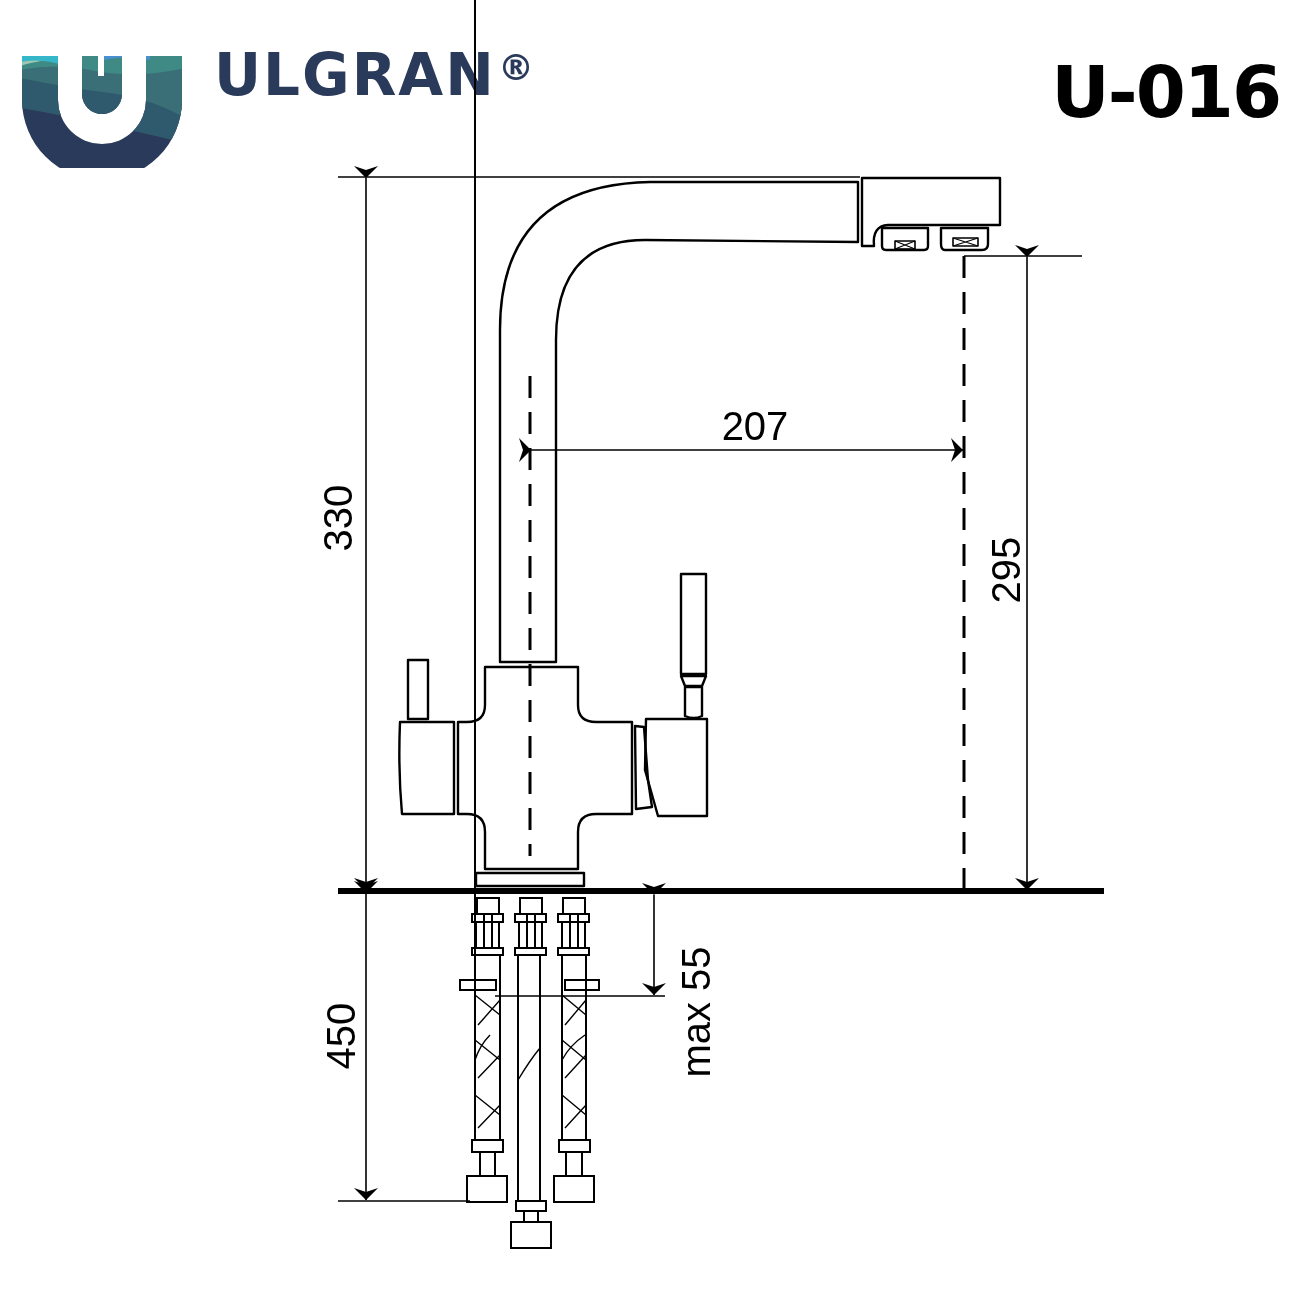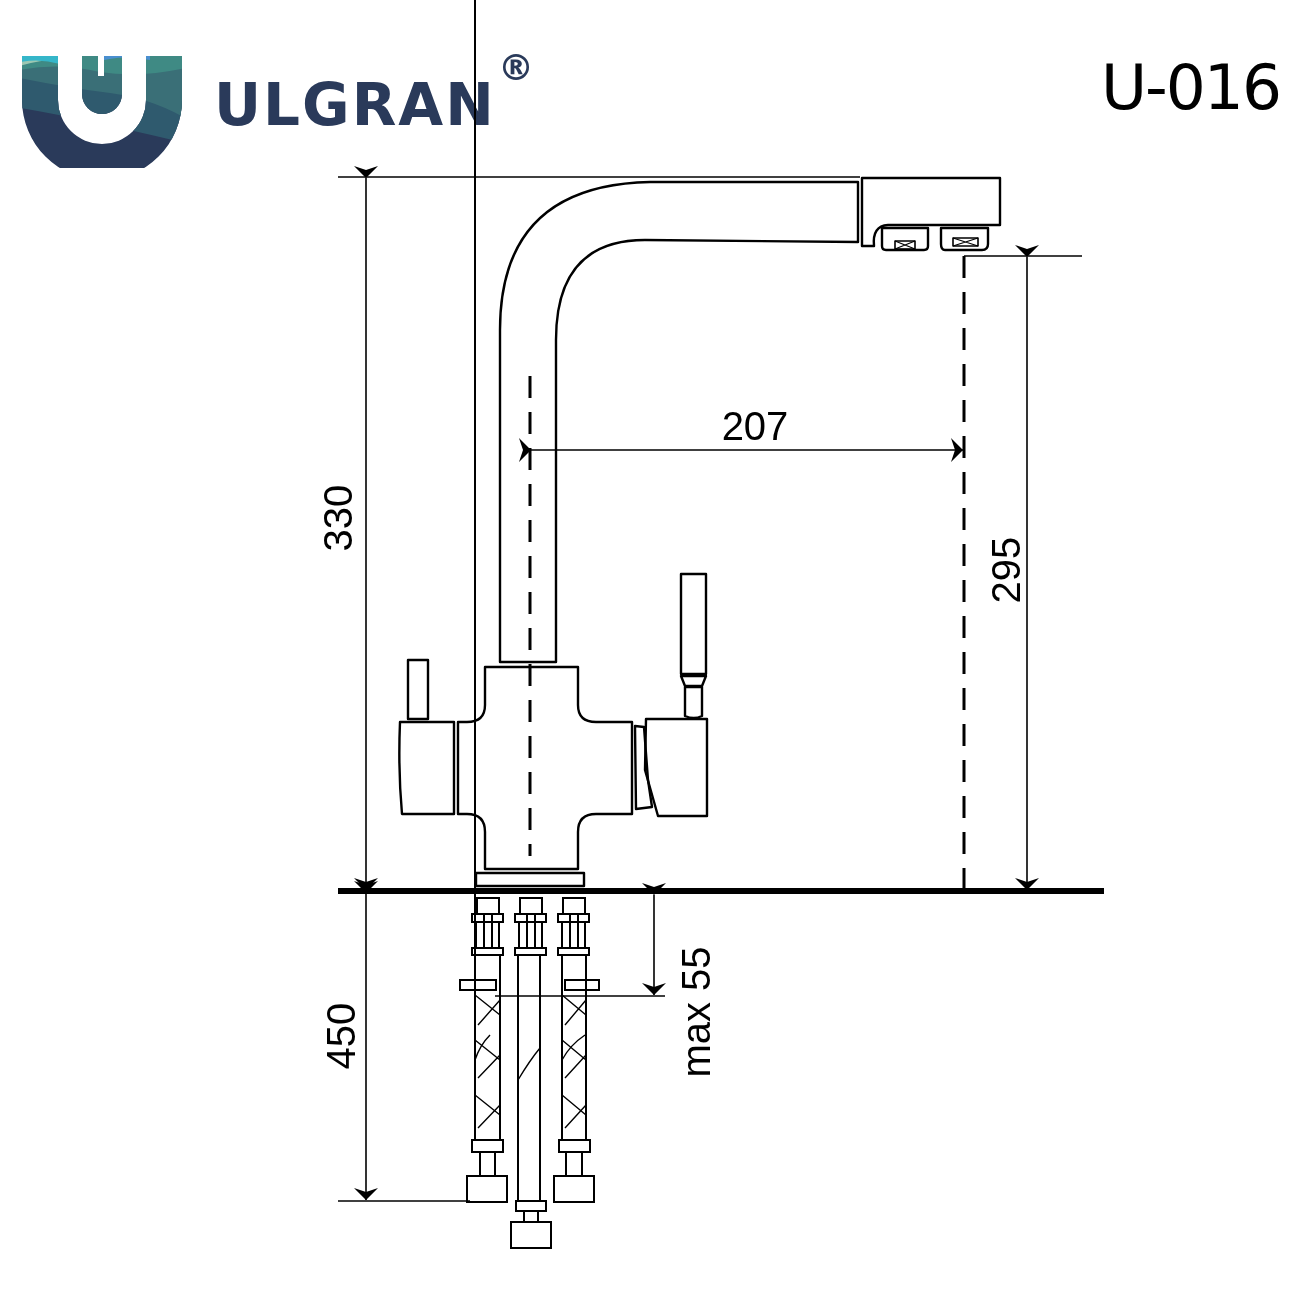--- a/index.html
+++ b/index.html
@@ -1,20 +1,20 @@
 <!DOCTYPE html>
 <html><head>
   <meta charset="utf-8">
   <style>
     html, body { margin: 0; padding: 0; background: #ffffff; }
     body { width: 1300px; height: 1300px; position: relative; overflow: hidden; font-family: "Liberation Sans", sans-serif; }
     .logo { position: absolute; left: 20px; top: 48px; width: 165px; height: 120px; }
-    .brand { position: absolute; left: 214px; top: 76px; font-family: "DejaVu Sans", sans-serif; font-weight: bold; font-size: 58px; letter-spacing: 2px; color: #2a3a5a; line-height: 1; }
+    .brand { position: absolute; left: 214px; top: 46px; font-family: "DejaVu Sans", sans-serif; font-weight: bold; font-size: 58px; letter-spacing: 2px; color: #2a3a5a; line-height: 1; }
     .reg { position: absolute; left: 498px; top: 50px; font-family: "DejaVu Sans", sans-serif; font-weight: bold; font-size: 36px; color: #2a3a5a; line-height: 1; }
-    .model { position: absolute; right: 20px; top: 56px; font-family: "DejaVu Sans", sans-serif; font-weight: normal; font-size: 63px; color: #000; line-height: 1; letter-spacing: -2px; }
+    .model { position: absolute; right: 20px; top: 56px; font-family: "DejaVu Sans", sans-serif; font-weight: bold; font-size: 72px; color: #000; line-height: 1; letter-spacing: -2px; }
     svg.drawing { position: absolute; left: 0; top: 0; }
     .dim-text { font-family: "Liberation Sans", sans-serif; font-size: 40px; fill: #000; }
   </style>
 </head>
 <body>
 
 <svg class="logo" viewBox="0 0 165 120">
   <defs>
     <clipPath id="uclip">
       <path d="M2 8 L2 52 A80 80 0 0 0 162 52 L162 8 L126 8 L126 52 A44 44 0 0 1 38 52 L38 8 Z M62 8 L62 46 A20 20 0 0 0 102 46 L102 8 L84 8 L84 28 L78 28 L78 8 Z"></path>

